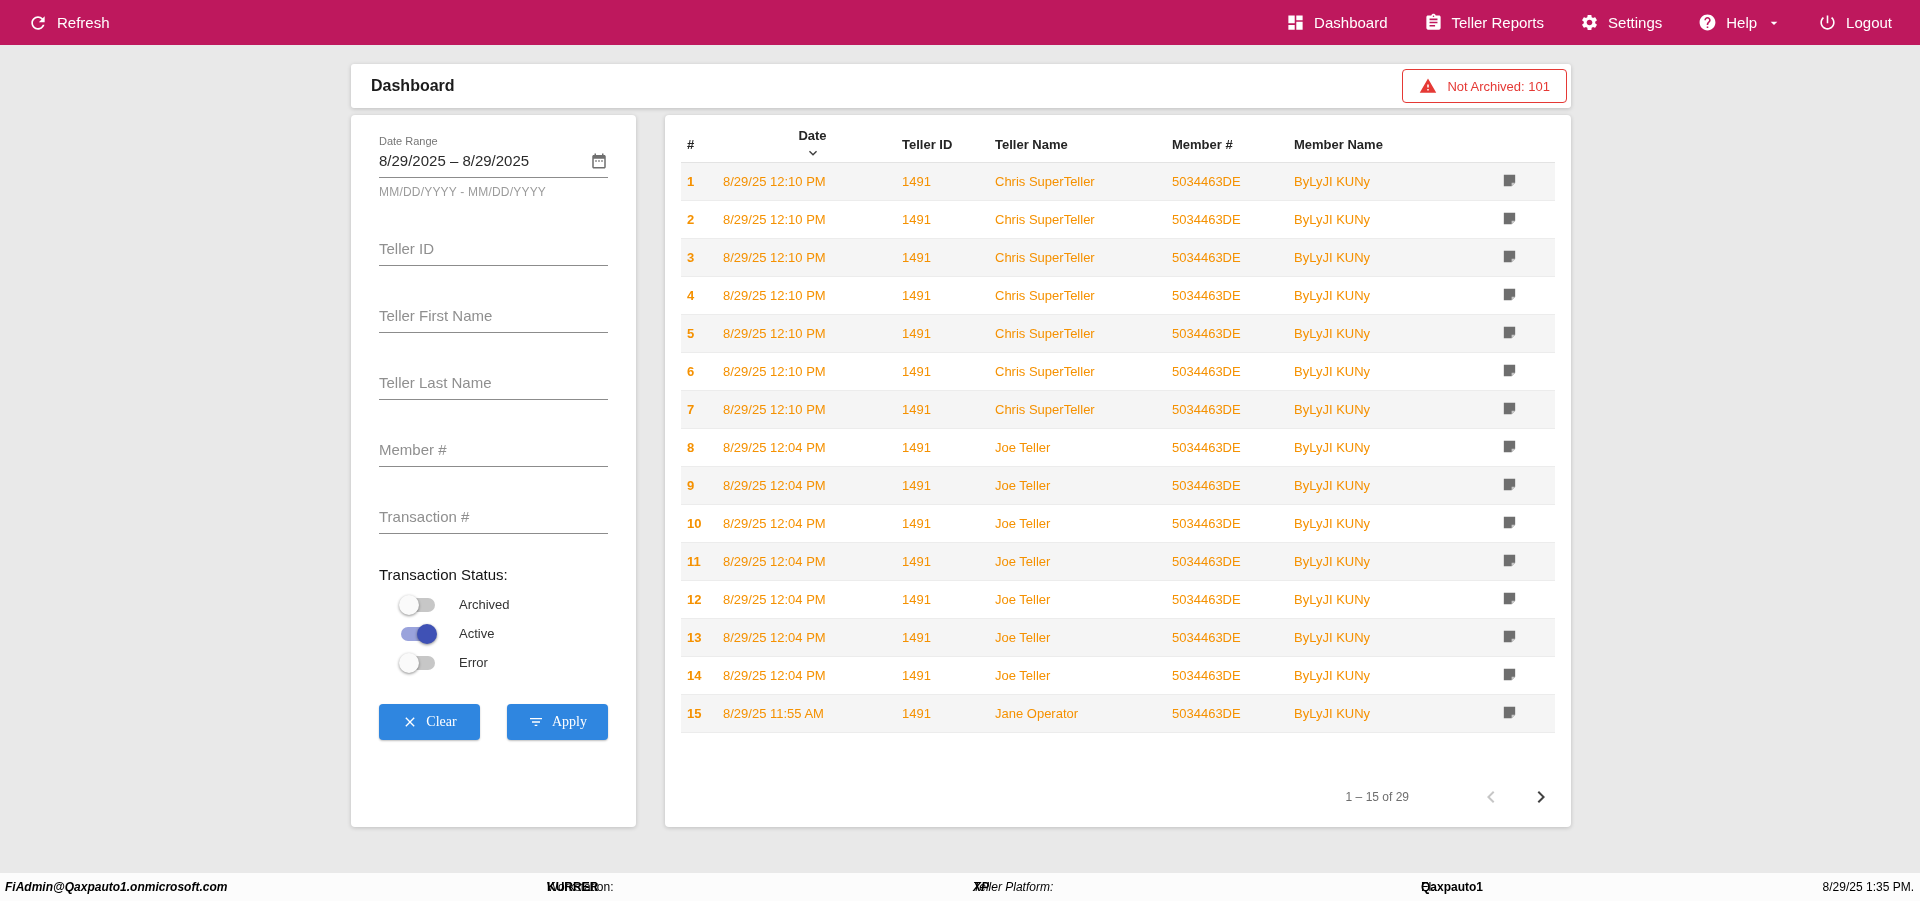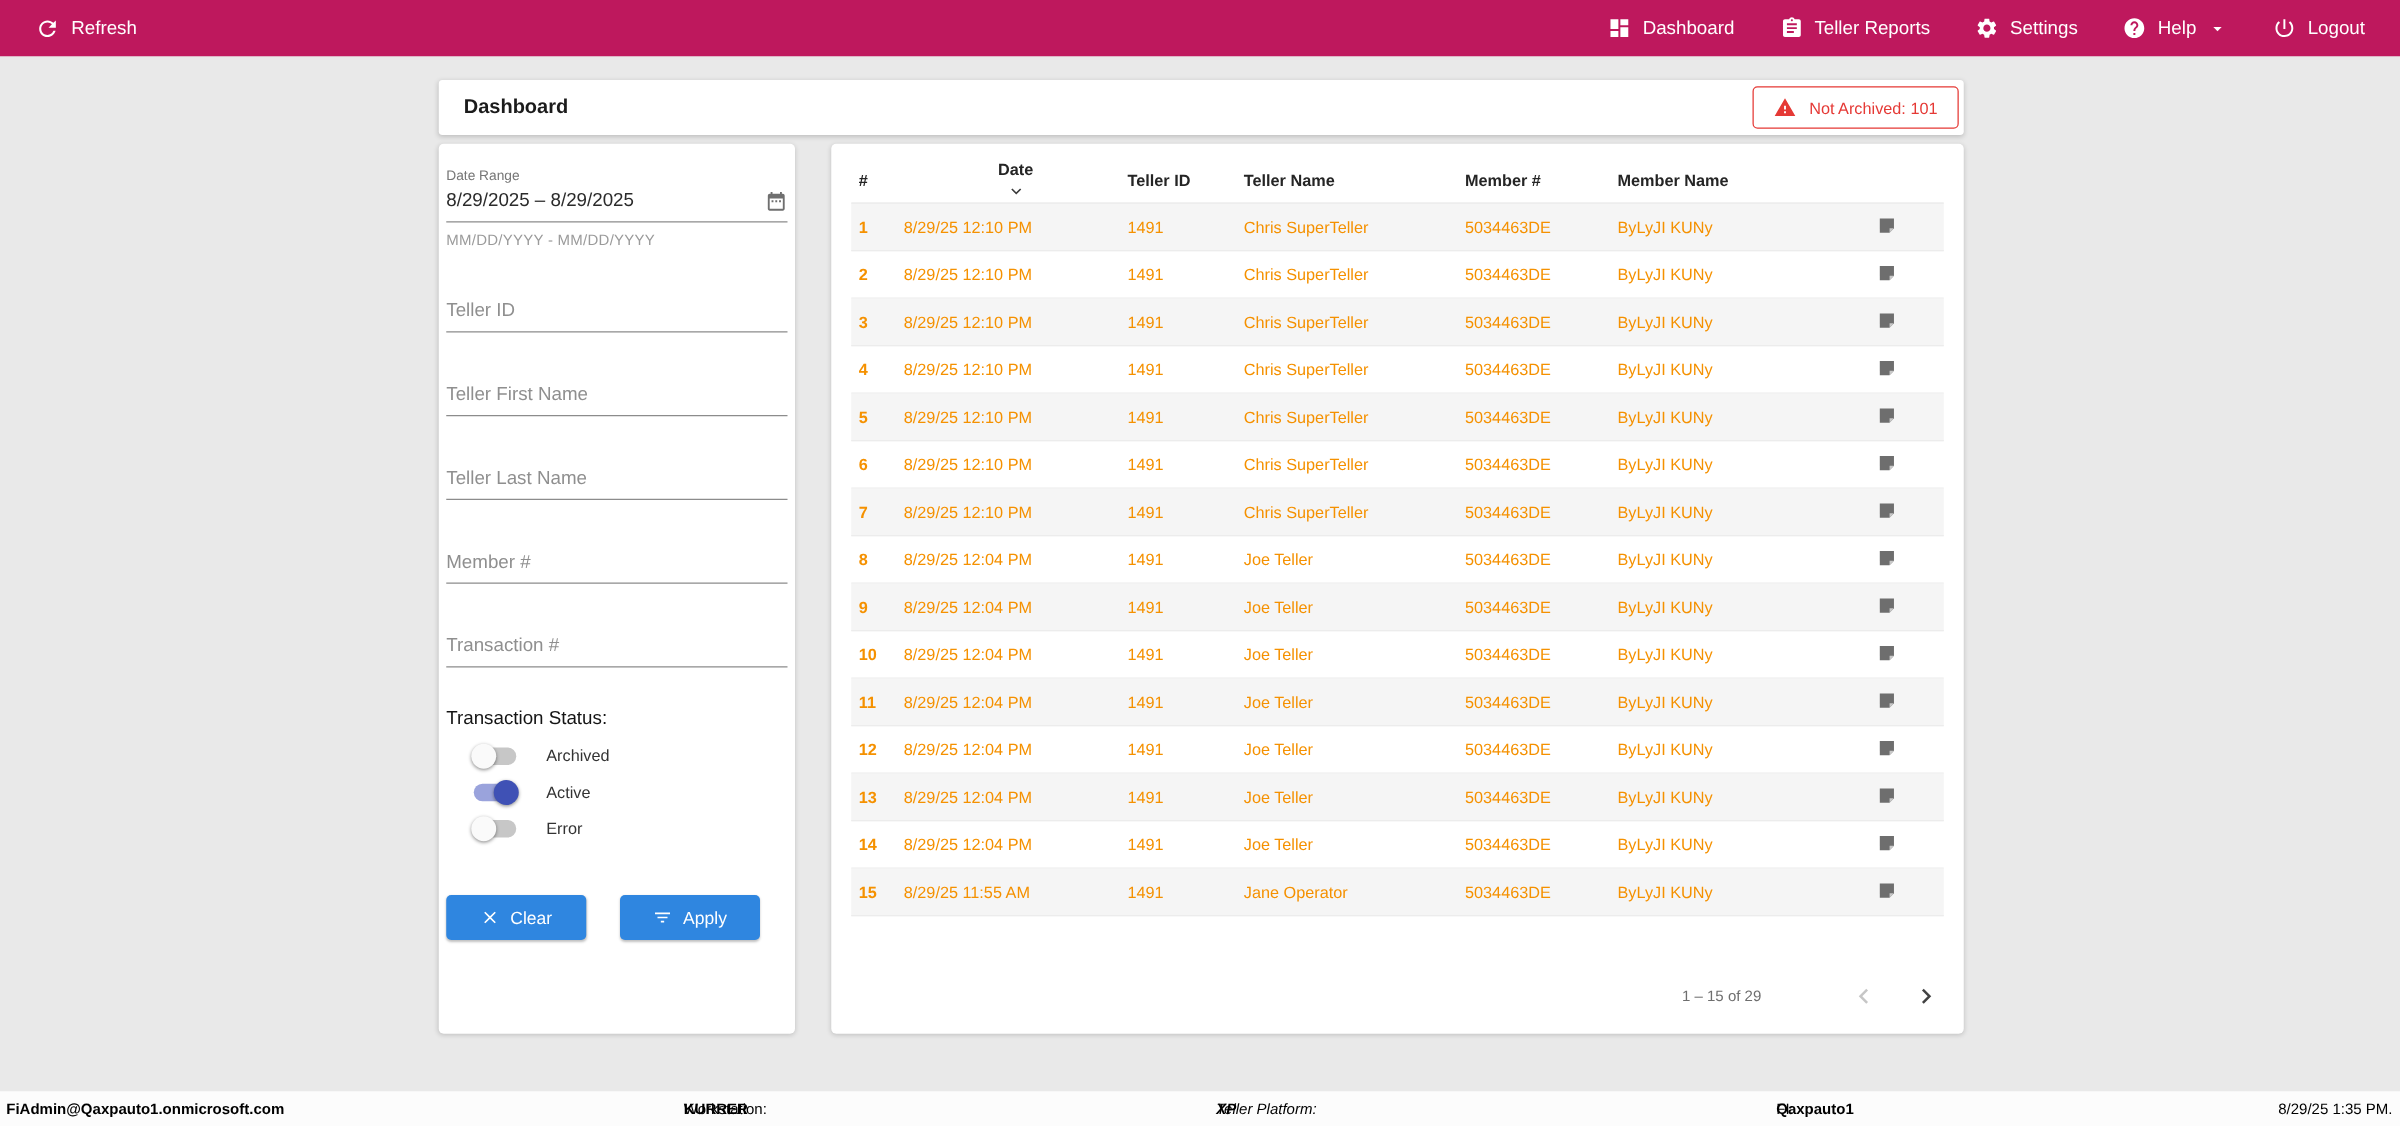--- a/index.html
+++ b/index.html
@@ -44,21 +44,21 @@
     height:34px; padding:0 16px;
     color:var(--red,#e53935); font-size:13px; background:#fff;
   }
   .alert-badge svg { fill:var(--red,#e53935); }
 
   
   .filter-card {
     position:absolute; left:351px; top:115px; width:285px; height:712px;
     background:#fff; border-radius:4px;
     box-shadow:0 1px 4px rgba(0,0,0,.18);
-    padding:20px 6px;
+    padding:20px 28px;
   }
   .field-label { font-size:11px; color:#767676; }
   .date-row {
     display:flex; align-items:flex-start; justify-content:space-between;
     border-bottom:1px solid #8c8c8c; padding:5px 0 7px;
   }
   .date-row input {
     border:none; outline:none; font-family:inherit; font-size:15px;
     color:#2b2b2b; width:200px; background:transparent;
   }
@@ -87,23 +87,22 @@
     box-shadow:0 1px 3px rgba(0,0,0,.45);
     transition:left .1s;
   }
   .switch.on { background:var(--toggleTrackOn,#9aa3dc); }
   .switch.on .thumb { left:16px; background:var(--toggleOn,#3f51b5); }
   .filter-buttons { display:flex; gap:27px; margin-top:34px; }
   .btn {
     display:flex; align-items:center; justify-content:center; gap:8px;
     width:112px; height:36px; border:none; border-radius:4px;
     background:var(--accent,#2f86e0); color:#fff;
-    font-family:Liberation Sans, sans-serif; font-size:14px; cursor:pointer;
+    font-family:Liberation Serif, serif; font-size:14px; cursor:pointer;
     box-shadow:0 1px 2px rgba(0,0,0,.25);
-    margin-top:12px;
   }
   .btn svg { fill:#fff; }
 
   
   .table-card {
     position:absolute; left:665px; top:115px; width:906px; height:712px;
     background:#fff; border-radius:4px;
     box-shadow:0 1px 4px rgba(0,0,0,.18);
     padding:12px 16px;
   }
@@ -134,21 +133,21 @@
   .pagination .range { margin-right:44px; }
   .pg-btn { cursor:pointer; fill:#424242; margin-left:26px; }
   .pg-btn.disabled { fill:#c6c6c6; cursor:default; }
 
   
   .footer {
     position:absolute; left:0; right:0; bottom:0; height:28px;
     background:#fcfcfc; font-size:12px; color:#000; line-height:28px;
   }
   .footer span { position:absolute; white-space:nowrap; }
-  .f-user { left:5px; font-weight:bold; }
+  .f-user { left:5px; font-weight:bold;font-style:italic; }
   .f-workstation { left:547px; }
   .f-platform { left:973px;font-style:italic; }
   .f-fi { left:1421px; }
   .f-datetime { right:6px; font-weight:normal; }
   .footer b { font-weight:bold; }
 </style>
 </head>
 <body>
 
 <div class="topbar">

